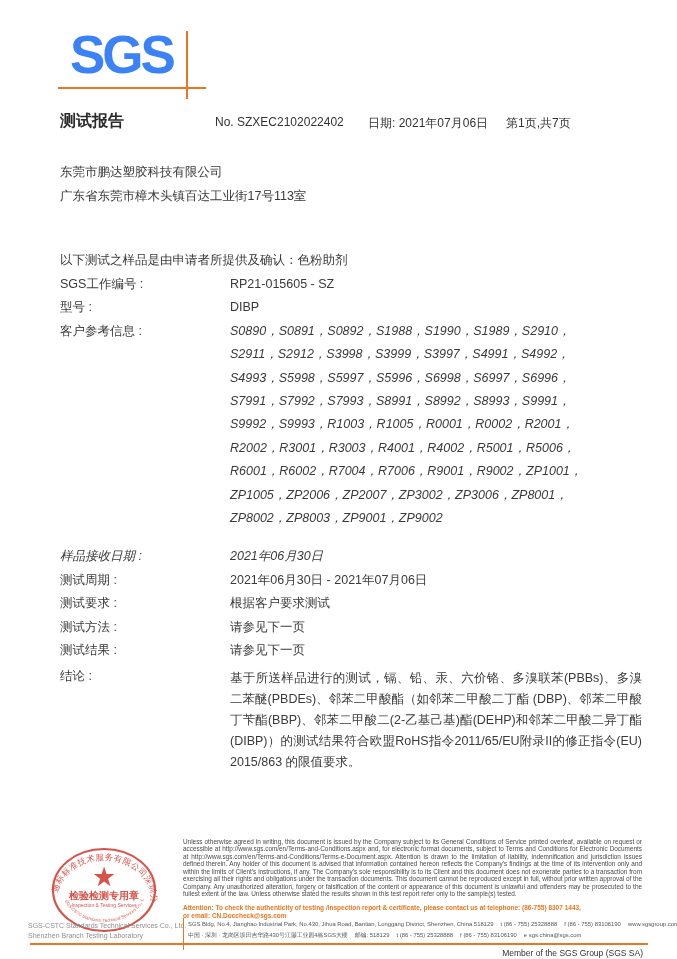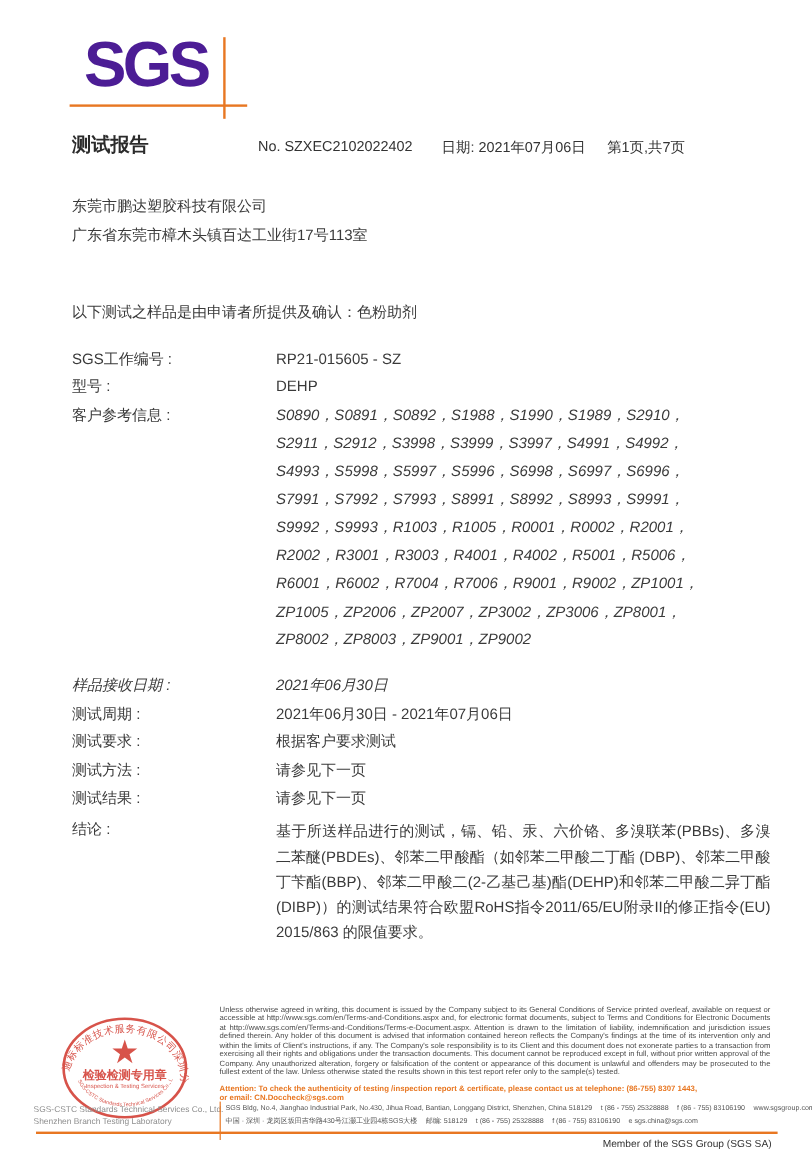--- a/index.html
+++ b/index.html
@@ -1,35 +1,35 @@
 <!DOCTYPE html>
 <html><head>
 <meta charset="utf-8">
 <style>
   html,body{margin:0;padding:0;width:677px;height:959px;overflow:hidden;background:#ffffff;}
   body{font-family:"Liberation Sans","DejaVu Sans",sans-serif;color:#3a3a3a;position:relative;}
   .abs{position:absolute;}
 
   
-  .logo-text{left:70px;top:24px;font-size:53px;font-weight:bold;color:#4c1d95;letter-spacing:-3px;}
+  .logo-text{left:70px;top:24px;font-size:53px;font-weight:bold;color:#3b82f6;letter-spacing:-3px;}
   .logo-hline{left:58px;top:87px;width:148px;height:2px;background:#e87722;}
   .logo-vline{left:186px;top:31px;width:2px;height:68px;background:#e87722;}
 
   
   .doc-title{left:60px;top:111px;font-size:16px;font-weight:bold;color:#2b2b2b;}
   .report-no{left:215px;top:115px;font-size:12px;color:#333;}
   .hdr-date{left:368px;top:115px;font-size:12px;color:#333;}
   .hdr-pages{left:506px;top:115px;font-size:12px;color:#333;}
 
   
   .applicant{left:60px;top:160px;font-size:12.5px;line-height:24px;color:#3a3a3a;}
 
   
   .main{left:60px;top:249px;width:582px;font-size:12.5px;color:#3a3a3a;}
-  .statement{line-height:23px;margin-bottom:16px;}
+  .statement{line-height:23px;margin-bottom:1px;}
   .info-row{display:flex;line-height:23.4px;}
   .info-label{width:170px;flex:none;}
   .info-value{flex:1;}
   .ref-lines div{line-height:23.4px;font-style:italic;}
   .gap6{margin-top:15px;font-style:italic;}
   .conclusion-row{display:flex;margin-top:5px;justify-content:flex-end;}
   .conclusion-text{flex:1;line-height:21px;text-align:justify;}
 
   
   .disclaimer{left:183px;top:838px;width:459px;font-size:6.4px;line-height:7.45px;color:#4a4a4a;text-align:justify;}
@@ -63,21 +63,21 @@
 
   <div class="abs main">
     <div class="statement">以下测试之样品是由申请者所提供及确认：色粉助剂</div>
 
     <div class="info-row">
       <div class="info-label">SGS工作编号 :</div>
       <div class="info-value">RP21-015605 - SZ</div>
     </div>
     <div class="info-row">
       <div class="info-label">型号 :</div>
-      <div class="info-value">DEHP</div>
+      <div class="info-value">DIBP</div>
     </div>
 
     <div class="info-row">
       <div class="info-label">客户参考信息 :</div>
       <div class="info-value ref-lines">
         <div>S0890，S0891，S0892，S1988，S1990，S1989，S2910，</div>
         <div>S2911，S2912，S3998，S3999，S3997，S4991，S4992，</div>
         <div>S4993，S5998，S5997，S5996，S6998，S6997，S6996，</div>
         <div>S7991，S7992，S7993，S8991，S8992，S8993，S9991，</div>
         <div>S9992，S9993，R1003，R1005，R0001，R0002，R2001，</div>

